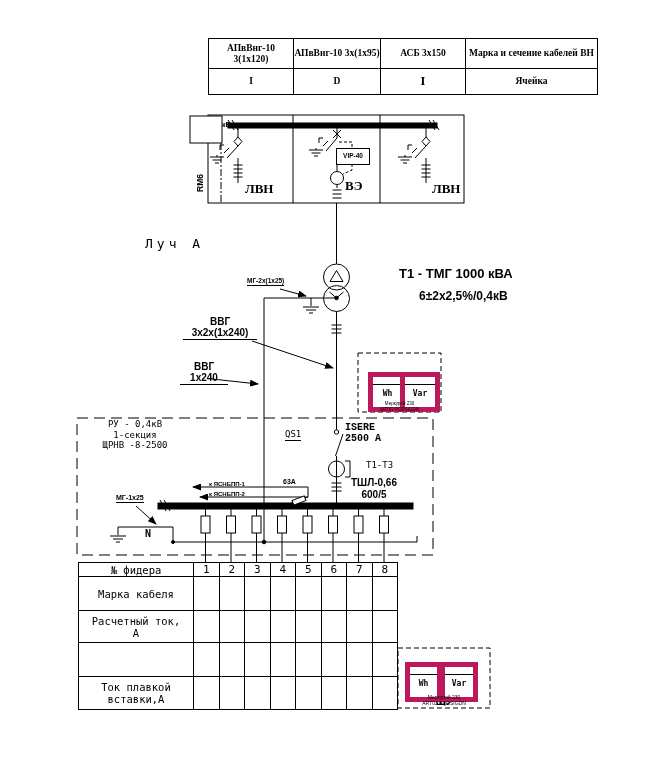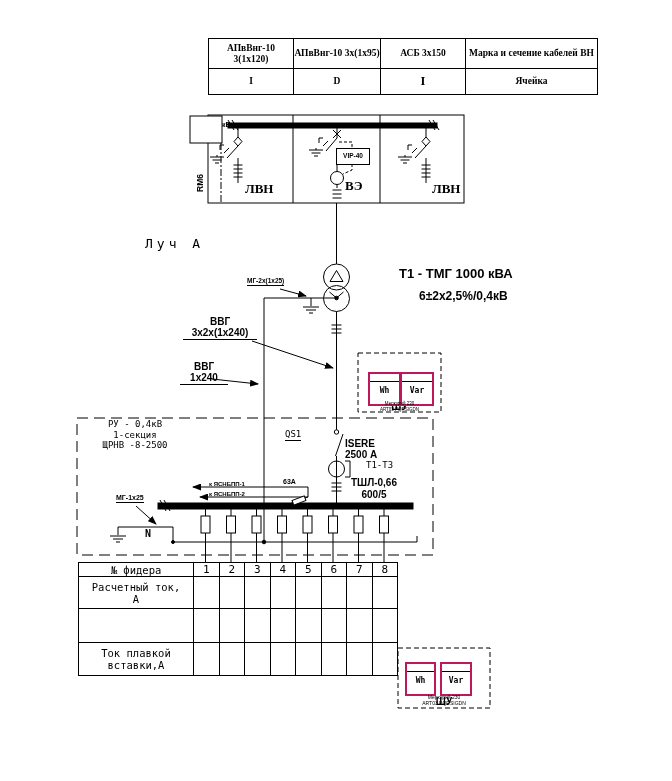--- a/index.html
+++ b/index.html
@@ -29,21 +29,21 @@
   .ftab tr.r5{height:34px;}
   .ftab tr.r6{height:33px;}
   .ftab tr.r7{height:33px;}
   .ftab tr.thickrow td:not(.lbl){border-bottom:3px solid #000;}
   
   .serifb{font-family:"Liberation Serif",serif;font-weight:bold;}
   .sansb{font-family:"Liberation Sans",sans-serif;font-weight:bold;}
   .cad{font-family:"DejaVu Sans Mono",monospace;}
   .und{border-bottom:1px solid #000;padding-bottom:1px;}
   .ctr{text-align:center;}
-  .meter{position:absolute;border:2px solid #be185d;background:#fff;}
+  .meter{position:absolute;border:5px solid #be185d;background:#fff;}
   .meter .comp{height:7px;border-bottom:1px solid #000;}
   .meter .mlabel{text-align:center;font-family:"DejaVu Sans Mono",monospace;
                  font-weight:bold;font-size:8px;line-height:18px;}
   .shu-title{position:absolute;text-align:center;font-family:"Liberation Sans",sans-serif;
              font-weight:bold;font-size:10px;margin-top:47px;}
   .shu-meter-text{position:absolute;text-align:center;font-family:"Liberation Sans",sans-serif;
                   font-size:4.5px;line-height:5.5px;}
   .vipbox{position:absolute;left:336px;top:148px;width:32px;height:15px;border:1px solid #000;
           background:#fff;text-align:center;font-family:"Liberation Sans",sans-serif;
           font-weight:bold;font-size:6.5px;line-height:14px;}
@@ -307,21 +307,21 @@
   <div class="comp"></div>
   <div class="mlabel">Var</div>
 </div>
 <div class="shu-meter-text preline" style="left:358px;top:401px;width:83px;">Меркурий 230
 ART03 PQRSIGDN</div>
 
 <div class="abs cad ctr preline" style="left:92px;top:419px;width:86px;font-size:9px;line-height:10.5px;">РУ - 0,4кВ
 1-секция
 ЩРНВ -8-2500</div>
 <span class="abs cad und" style="left:285px;top:429px;font-size:9px;">QS1</span>
-<div class="abs sansb preline" style="left:345px;top:438px;font-size:10px;line-height:11px;">ISERE
+<div class="abs sansb preline" style="left:345px;top:422px;font-size:10px;line-height:11px;font-family:Liberation Mono, monospace;">ISERE
 2500 А</div>
 <span class="abs cad" style="left:366px;top:460px;font-size:9px;">Т1-Т3</span>
 <div class="abs sansb ctr preline" style="left:346px;top:477px;width:56px;font-size:10px;line-height:11.5px;">ТШЛ-0,66
 600/5</div>
 <span class="abs sansb" style="left:283px;top:478px;font-size:7px;">63А</span>
 <span class="abs sansb" style="left:209px;top:481px;font-size:6px;">к ЯСНБПП-1</span>
 <span class="abs sansb" style="left:209px;top:491px;font-size:6px;">к ЯСНБПП-2</span>
 <span class="abs cad" style="left:145px;top:528px;font-size:10px;font-weight:bold;">N</span>
 <span class="abs sansb und" style="left:116px;top:494px;font-size:7px;">МГ-1х25</span>
 
@@ -342,20 +342,31 @@
     <td class="lbl">№ фидера</td>
   <td>1</td>
         <td>2</td>
         <td>3</td>
         <td>4</td>
         <td>5</td>
         <td>6</td>
         <td>7</td>
         <td>8</td>
       </tr>
+  <tr class="r2">
+    <td class="lbl preline">Марка кабеля</td>
+  <td></td>
+        <td></td>
+        <td></td>
+        <td></td>
+        <td></td>
+        <td></td>
+        <td></td>
+        <td></td>
+      </tr>
   <tr class="r4">
     <td class="lbl preline">Расчетный ток,
 А</td>
   <td></td>
         <td></td>
         <td></td>
         <td></td>
         <td></td>
         <td></td>
         <td></td>

